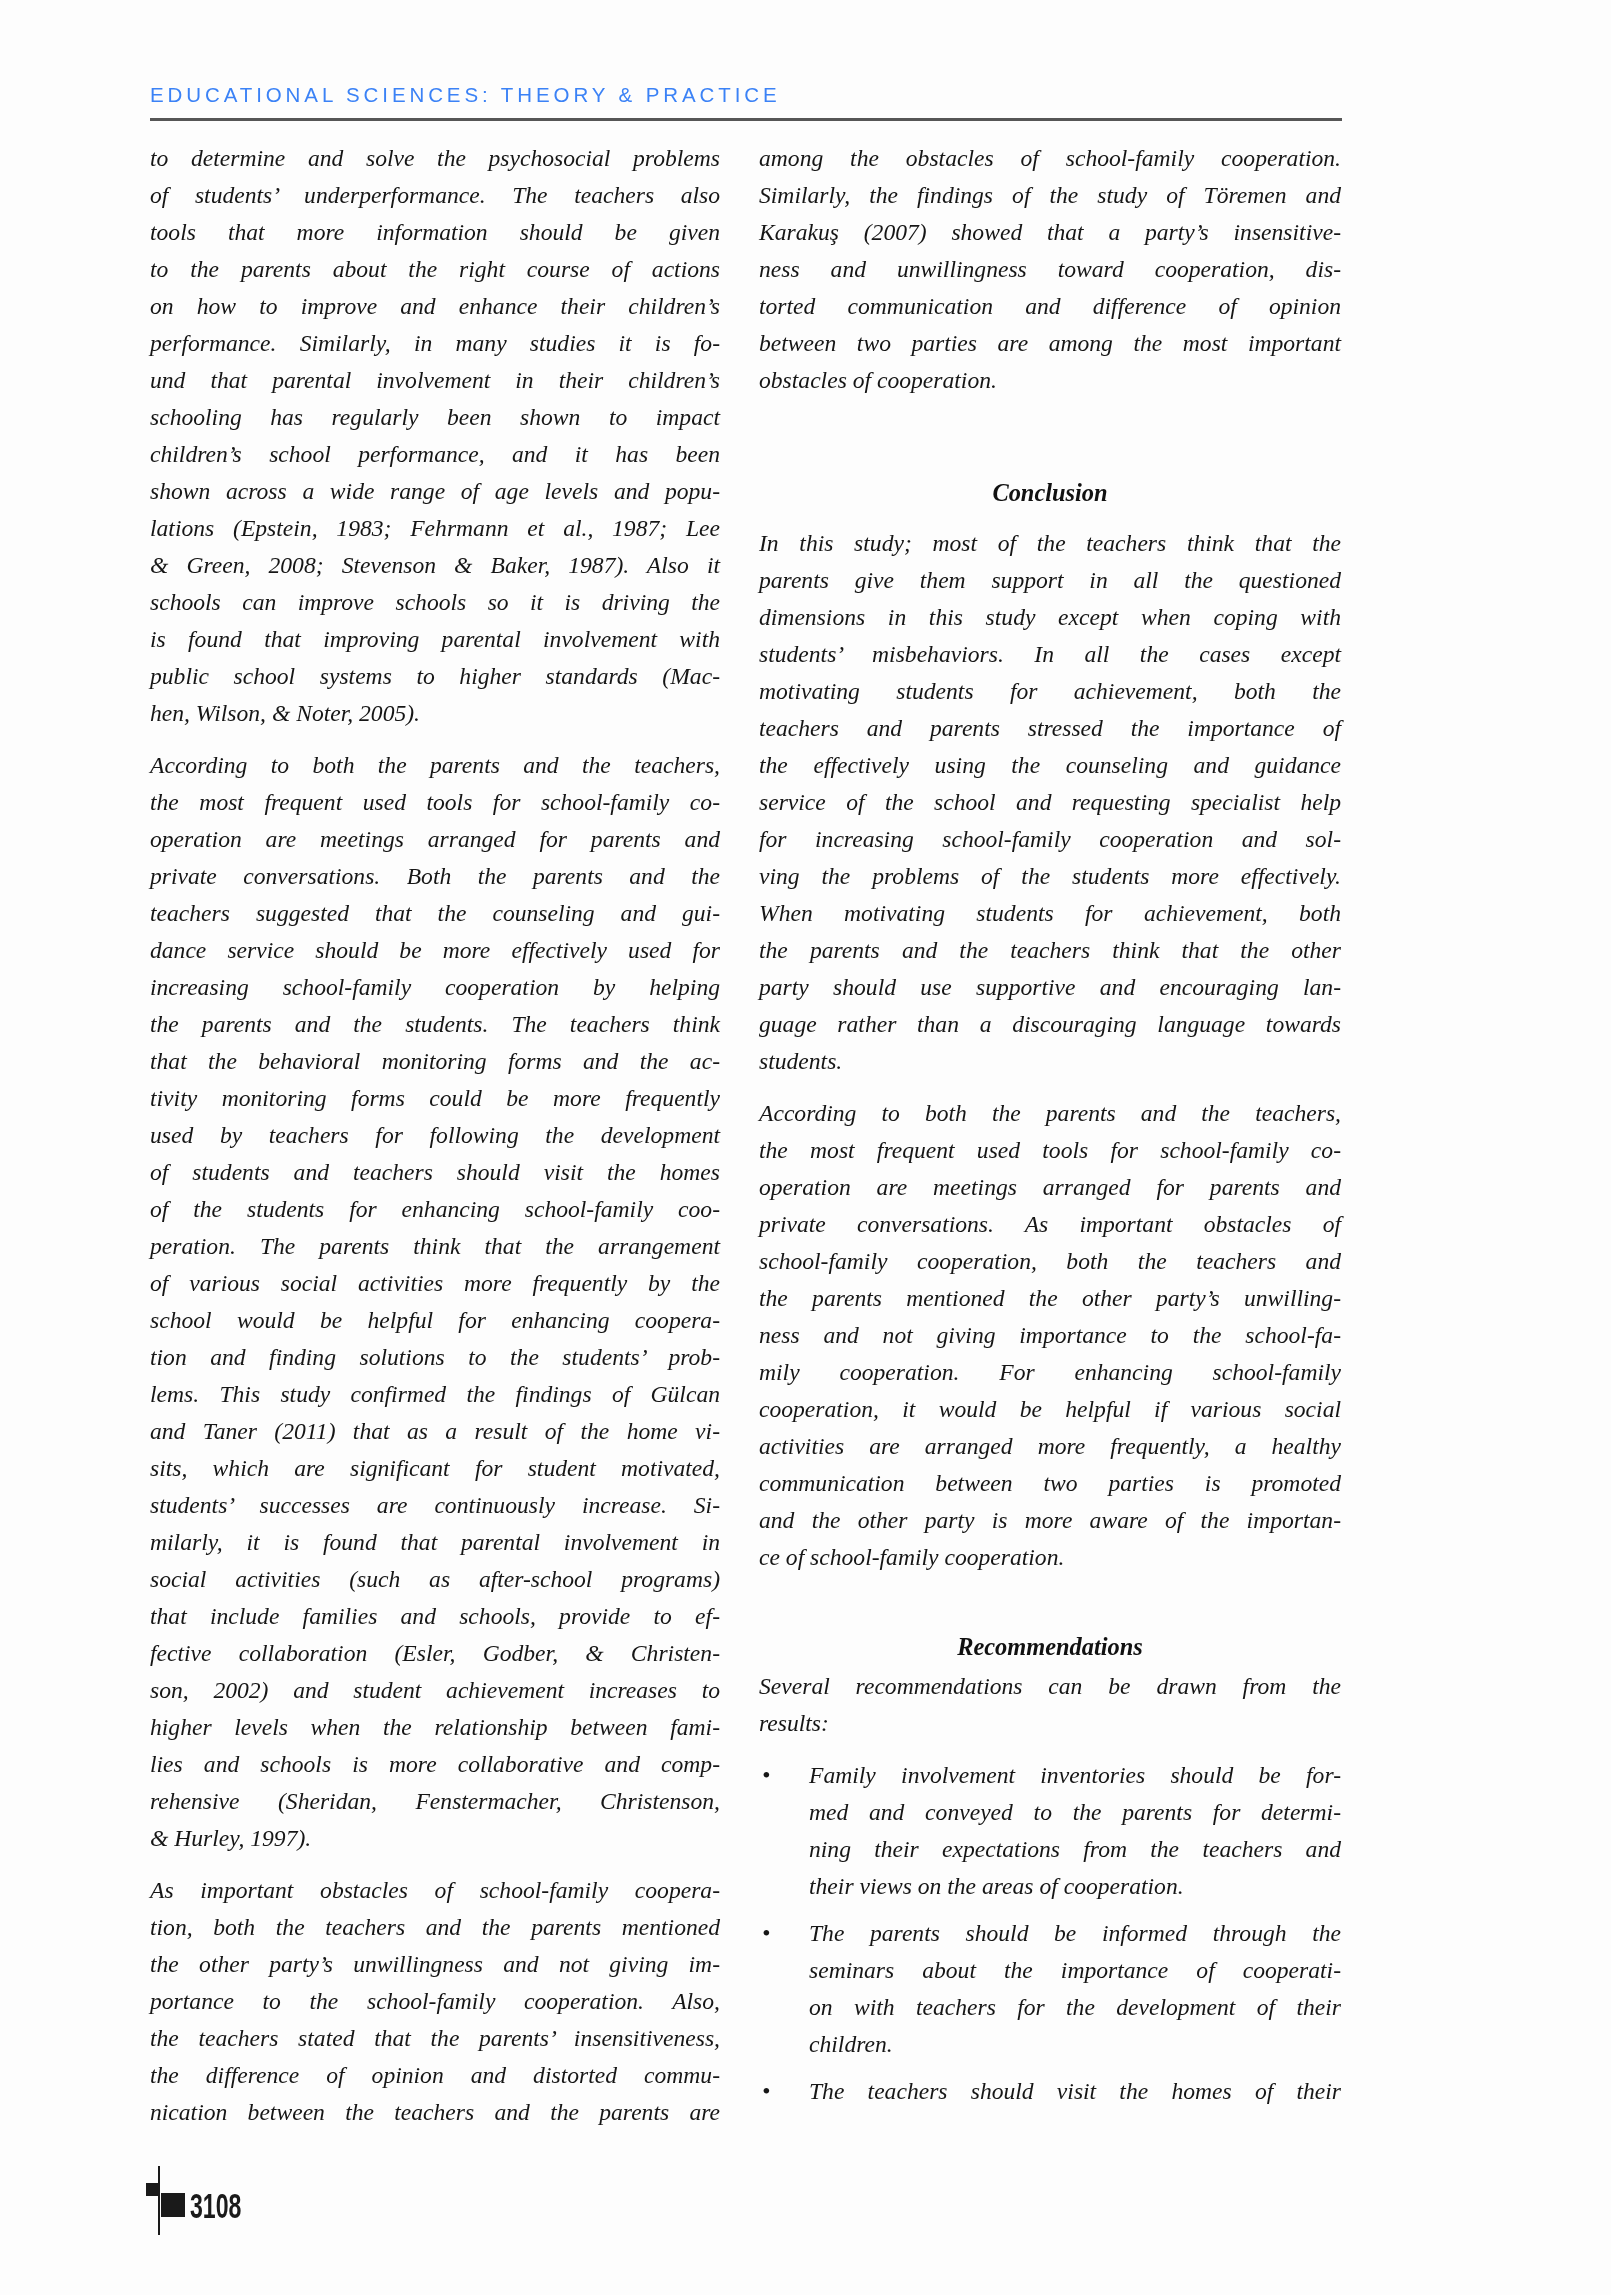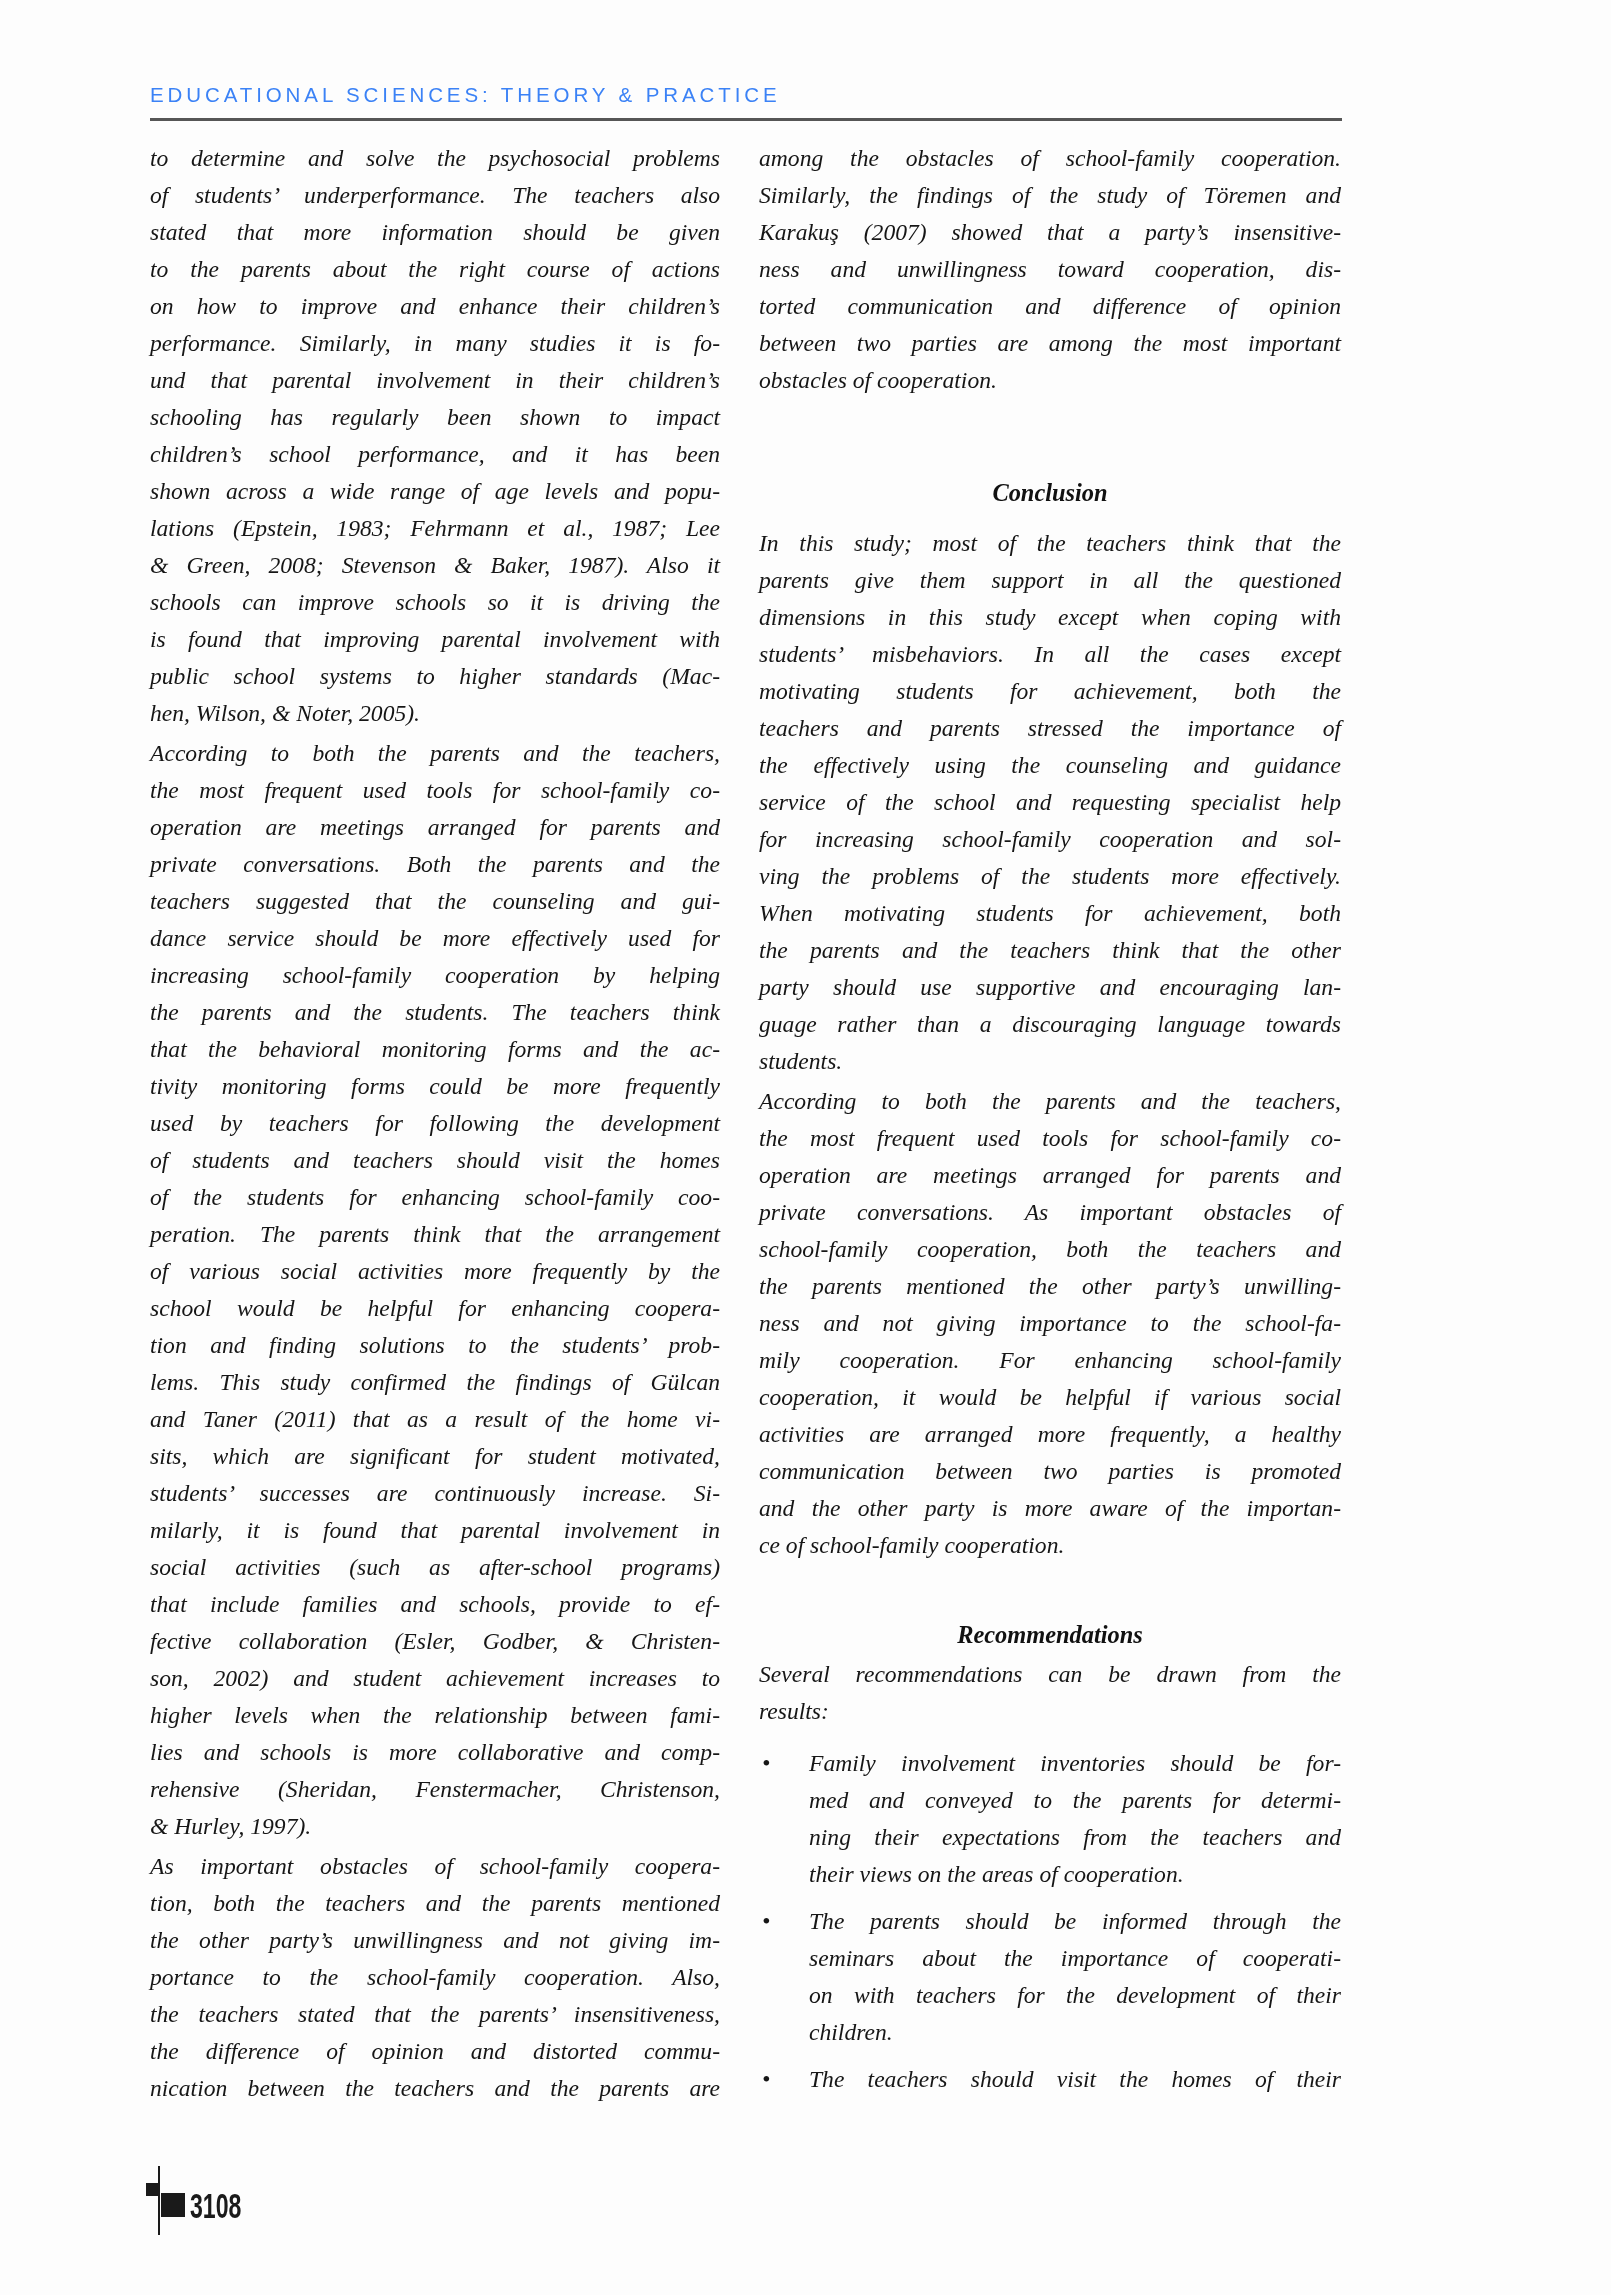--- a/index.html
+++ b/index.html
@@ -27,21 +27,21 @@
   .col {
     position: absolute; top: 140px;
     font-size: 23.6px; line-height: 37px; font-style: italic;
   }
   .col-left  { left: 150px; width: 570px; }
   .col-right { left: 759px; width: 582px; }
 
   .tline { text-align: justify; text-align-last: justify; }
   .tline.last { text-align-last: left; }
 
-  .para + .para { margin-top: 3px; }
+  .para + .para { margin-top: 15px; }
 
   .heading {
     font-weight: bold; font-size: 24.4px;
     text-align: center; line-height: 37px;
     color: #111;
   }
   .h-conclusion { margin-top: 75px; margin-bottom: 14px; }
   .h-recommendations { margin-top: 52px; margin-bottom: 3px; }
 
   .rec-list { margin-top: 15px; }
@@ -76,21 +76,21 @@
 </head>
 <body>
 
 <div class="journal-header">EDUCATIONAL SCIENCES: THEORY &amp; PRACTICE</div>
 <div class="header-rule"></div>
 
 <div class="col col-left">
   <div class="para">
       <div class="tline">to determine and solve the psychosocial problems</div>
       <div class="tline">of students’ underperformance. The teachers also</div>
-      <div class="tline">stated that more information should be given</div>
+      <div class="tline">tools that more information should be given</div>
       <div class="tline">to the parents about the right course of actions</div>
       <div class="tline">on how to improve and enhance their children’s</div>
       <div class="tline">performance. Similarly, in many studies it is fo-</div>
       <div class="tline">und that parental involvement in their children’s</div>
       <div class="tline">schooling has regularly been shown to impact</div>
       <div class="tline">children’s school performance, and it has been</div>
       <div class="tline">shown across a wide range of age levels and popu-</div>
       <div class="tline">lations (Epstein, 1983; Fehrmann et al., 1987; Lee</div>
       <div class="tline">&amp; Green, 2008; Stevenson &amp; Baker, 1987). Also it</div>
       <div class="tline">schools can improve schools so it is driving the</div>

